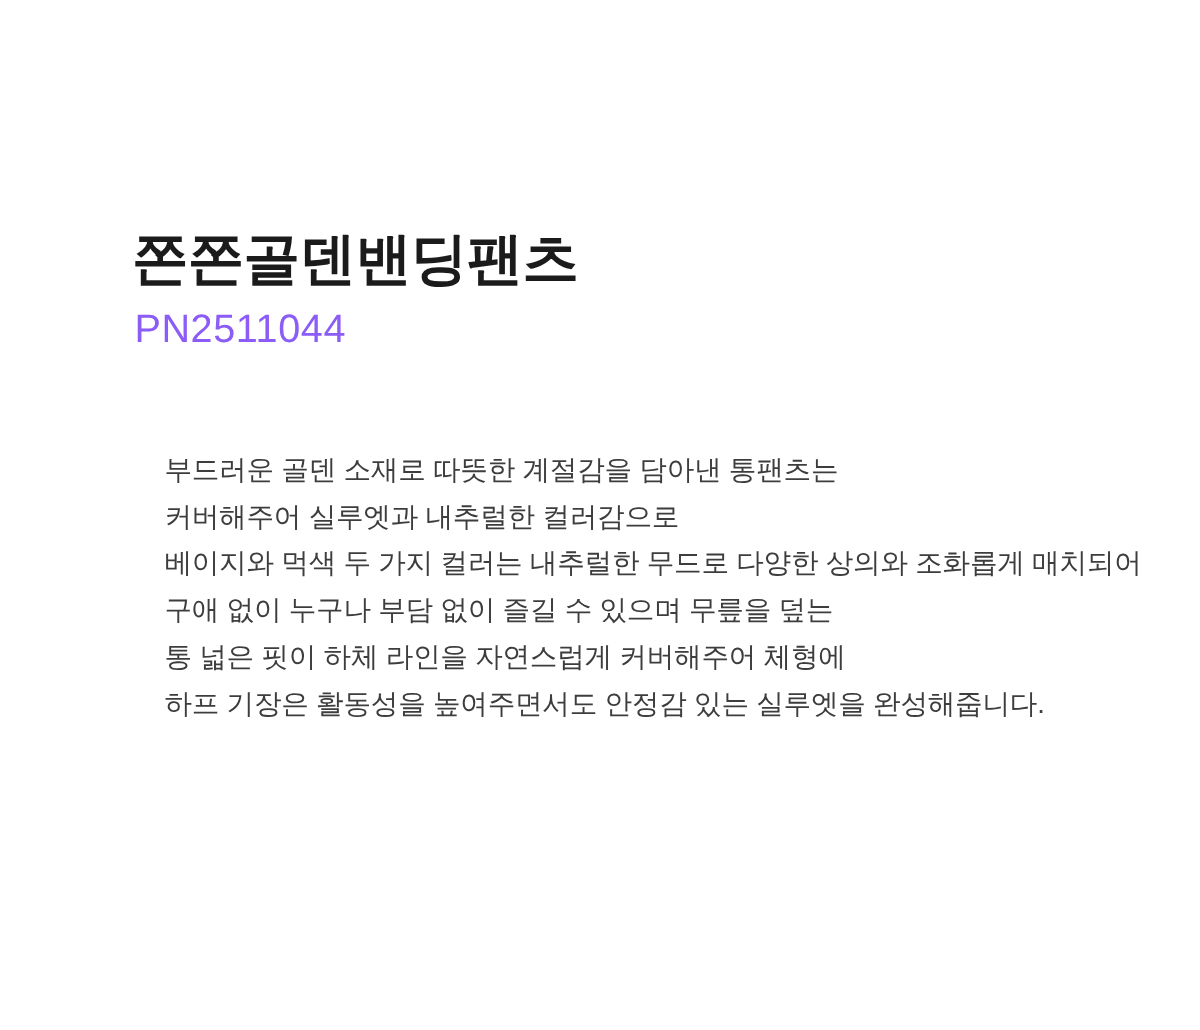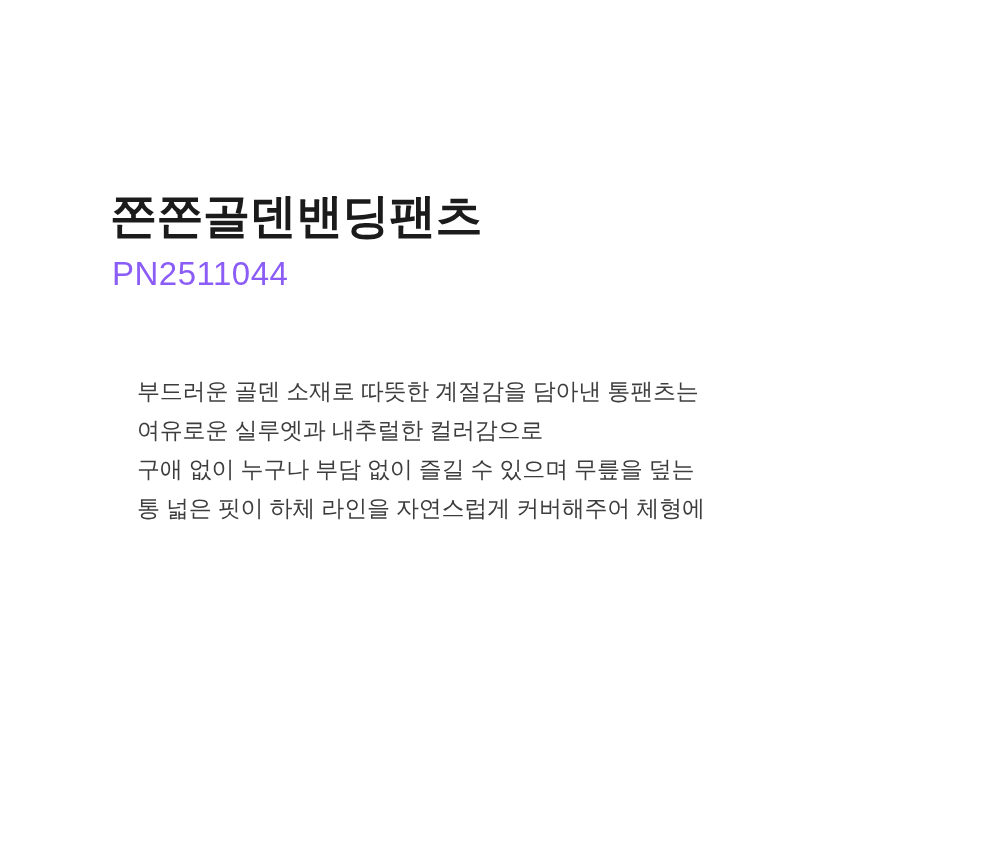--- a/index.html
+++ b/index.html
@@ -62,18 +62,20 @@
 <body>
 
 <div class="page">
 
   <h1 class="product-title">쫀쫀골덴밴딩팬츠</h1>
 
   <div class="product-code">PN2511044</div>
 
   <div class="product-description">
     <div class="desc-line">부드러운 골덴 소재로 따뜻한 계절감을 담아낸 통팬츠는</div>
-    <div class="desc-line">여유로운 실루엣과 내추럴한 컬러감으로</div>
+    <div class="desc-line">커버해주어 실루엣과 내추럴한 컬러감으로</div>
+    <div class="desc-line">베이지와 먹색 두 가지 컬러는 내추럴한 무드로 다양한 상의와 조화롭게 매치되어</div>
     <div class="desc-line">구애 없이 누구나 부담 없이 즐길 수 있으며 무릎을 덮는</div>
     <div class="desc-line">통 넓은 핏이 하체 라인을 자연스럽게 커버해주어 체형에</div>
+    <div class="desc-line">하프 기장은 활동성을 높여주면서도 안정감 있는 실루엣을 완성해줍니다.</div>
   </div>
 
 </div>
 
 </body></html>

